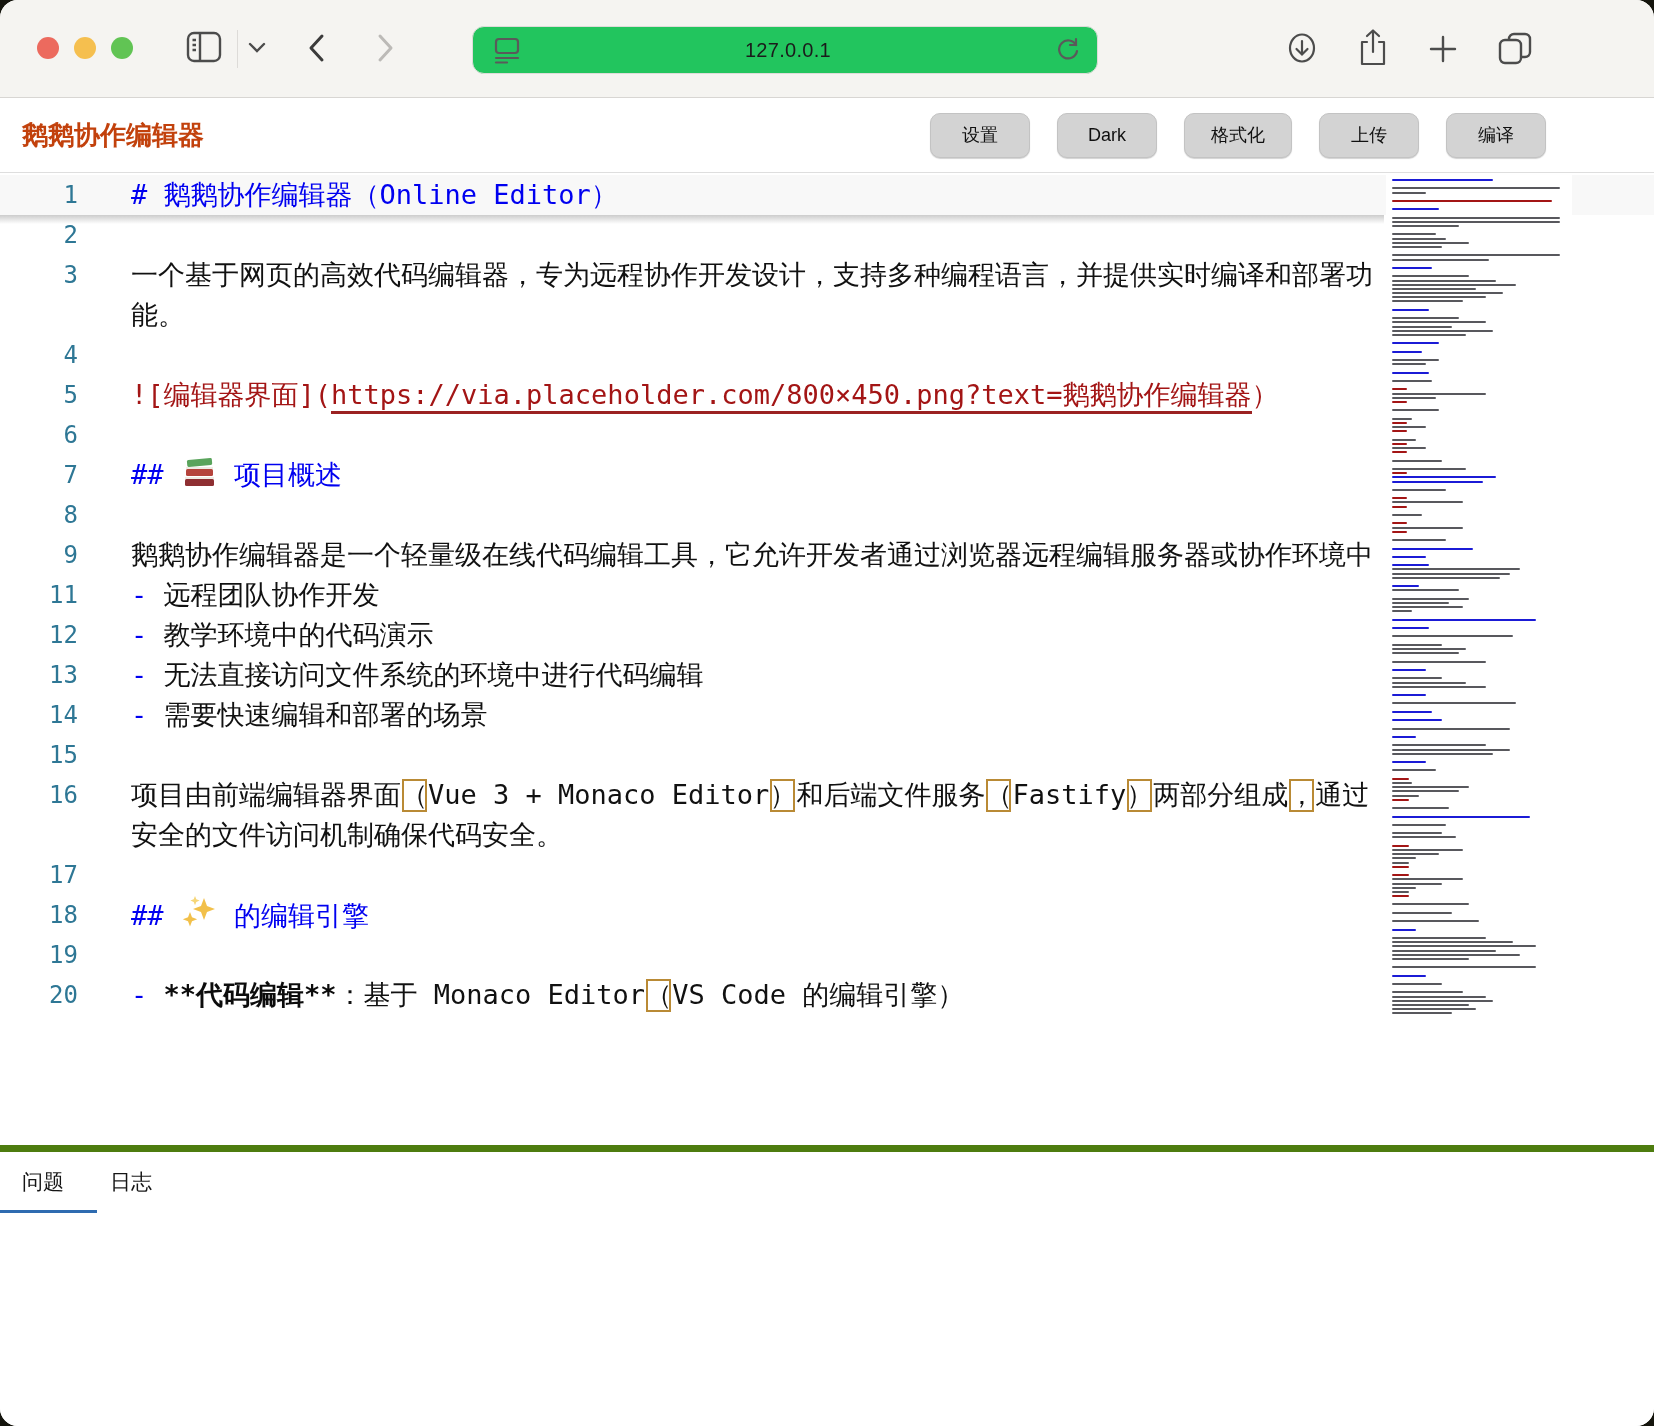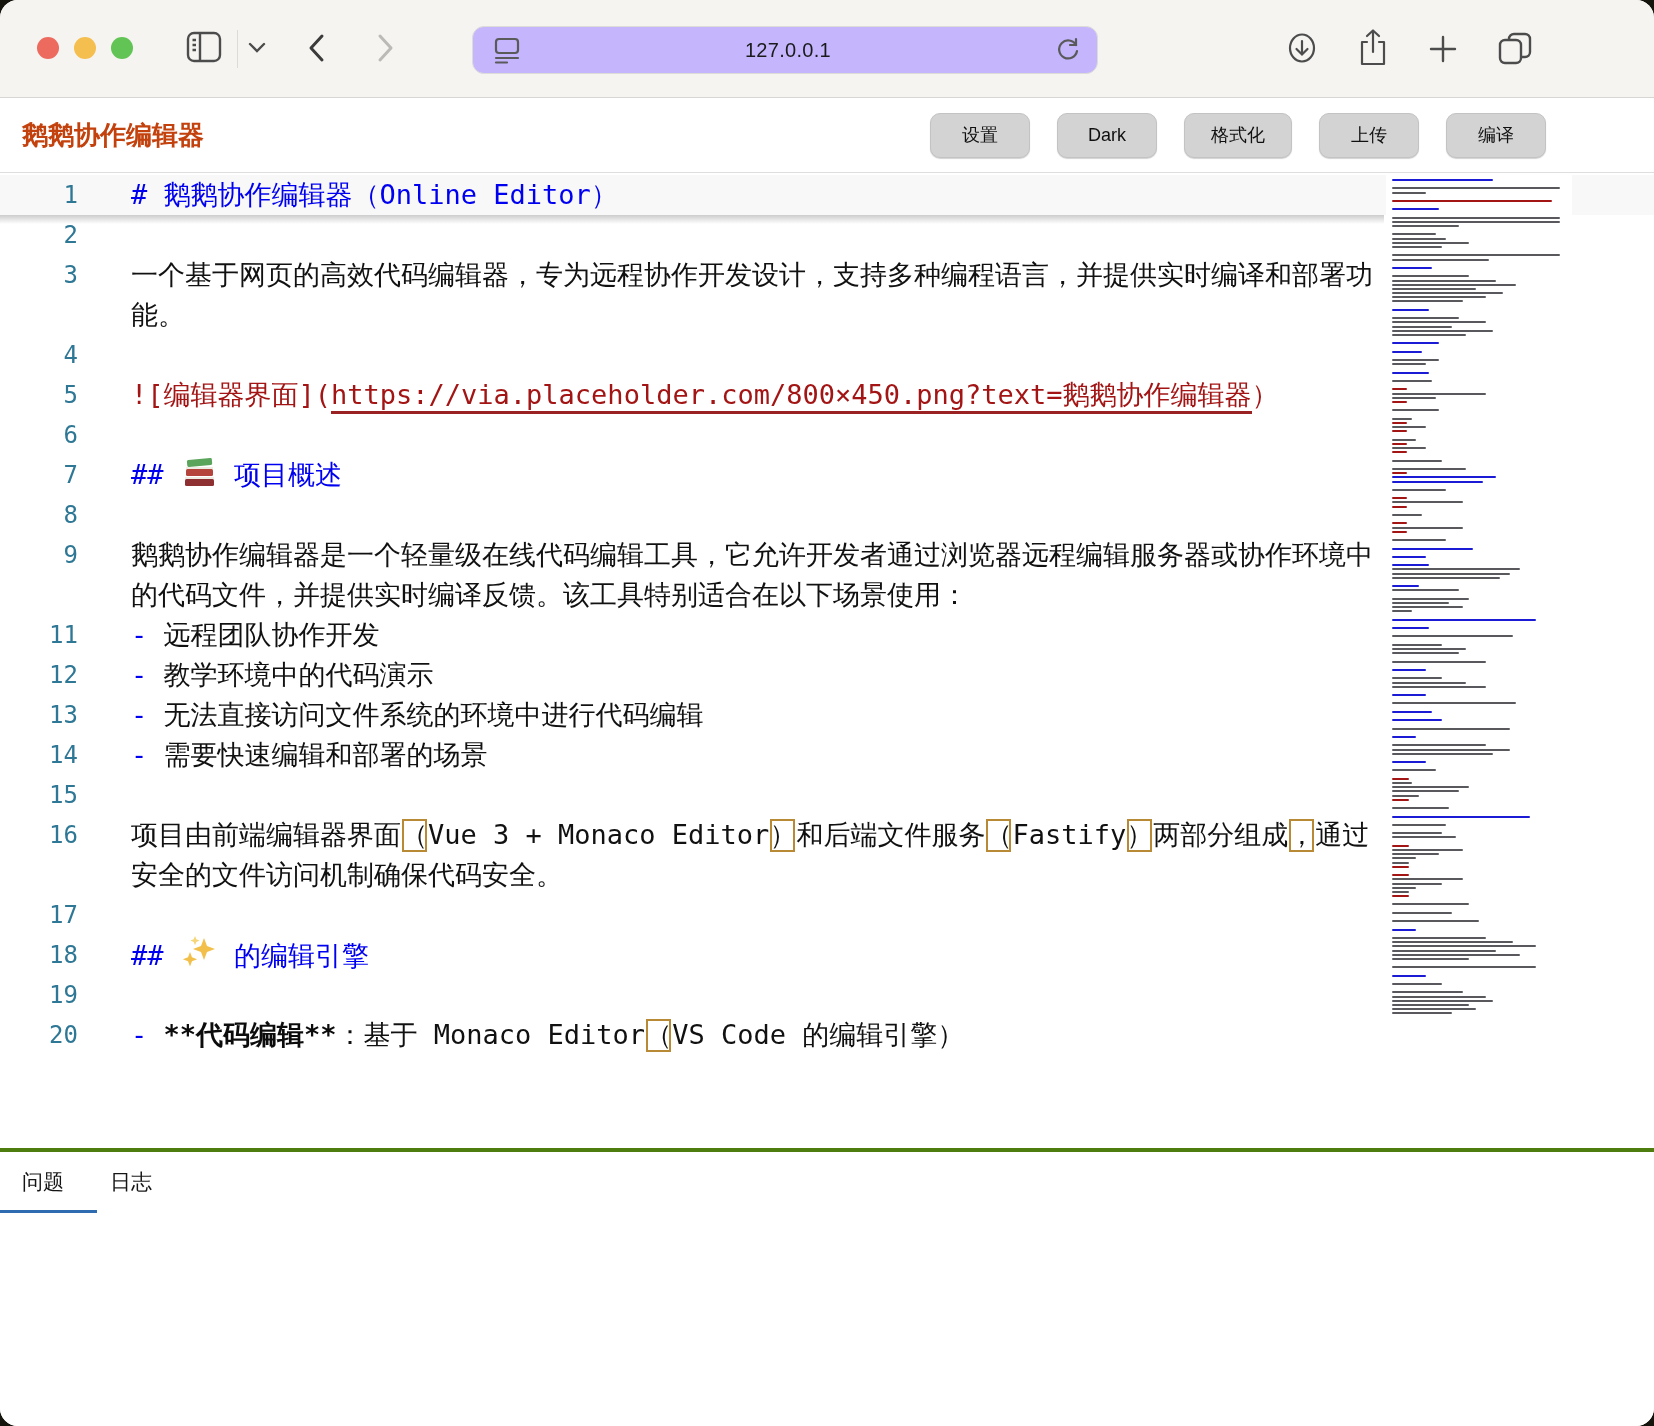--- a/index.html
+++ b/index.html
@@ -9,21 +9,21 @@
           display:flex;flex-direction:column;}
 
   
   .toolbar{height:97px;background:#f5f4f1;border-bottom:1px solid #d8d6d3;position:relative;flex:none;}
   .tl{position:absolute;top:37px;width:22px;height:22px;border-radius:50%;}
   .tl.red{left:37px;background:#ec6a5e;}
   .tl.yellow{left:74px;background:#f5bf4f;}
   .tl.green{left:111px;background:#61c454;}
   .ticon{position:absolute;top:0;display:flex;align-items:center;justify-content:center;}
   .vsep{position:absolute;left:237px;top:30px;width:1px;height:38px;background:#dddbd8;}
-  .urlbar{position:absolute;left:472px;top:26px;width:624px;height:46px;background:#c4b5fd;
+  .urlbar{position:absolute;left:472px;top:26px;width:624px;height:46px;background:#22c55e;
           border:1px solid #dedcd9;border-radius:12px;display:flex;align-items:center;}
   .urltext{flex:1;text-align:center;font-size:20px;color:#1b1b1b;letter-spacing:.3px;}
 
   
   .appbar{height:74px;background:#ffffff;border-bottom:1px solid #dedede;display:flex;
           align-items:center;padding:0 0 0 22px;flex:none;position:relative;}
   .apptitle{font-size:26px;font-weight:700;color:#c2410c;}
   .hbtns{margin-left:auto;display:flex;gap:27px;padding-right:108px;}
   .hbtn{height:45px;min-width:100px;padding:0 26px;background:#d3d3d3;border:1px solid #c3c3c3;
         border-radius:10px;display:flex;align-items:center;justify-content:center;
@@ -52,21 +52,21 @@
   
   .minimap{position:absolute;top:0;left:1386px;width:186px;bottom:0;background:#ffffff;
            padding:6px 12px 0 6px;box-sizing:border-box;}
   .mrow{height:2px;margin-bottom:2.2px;border-radius:1px;}
   .mgap{height:2px;margin-bottom:2.2px;}
   .m-k{background:#3b3b41;opacity:.85;}
   .m-b{background:#1b1bd6;}
   .m-r{background:#a31515;}
 
   
-  .bottom{height:274px;border-top:4px solid #4d7c0f;background:#ffffff;flex:none;position:relative;}
+  .bottom{height:274px;border-top:7px solid #4d7c0f;background:#ffffff;flex:none;position:relative;}
   .tabs{display:flex;gap:46px;padding:16px 0 0 22px;}
   .tab{font-size:21px;color:#151515;cursor:default;}
   .tab-underline{position:absolute;left:0;top:58px;width:97px;height:3px;background:#2e6bb0;}
 
   svg{display:block;}
 </style>
 </head>
 <body>
 
 <div class="screen">
@@ -170,21 +170,20 @@
           <div class="erow"><span class="enum">6</span></div>
           <div class="erow"><span class="enum">7</span><span class="s-blue">## </span><svg class="emoji" width="34" height="30" viewBox="0 0 34 30">
               <rect x="5" y="1" width="25" height="7" rx="1.5" fill="#5aa45c" transform="rotate(-5 17 4)"></rect>
               <rect x="4" y="9" width="27" height="2.5" fill="#efece4"></rect>
               <rect x="4" y="11" width="27" height="7" rx="1.5" fill="#b5443c"></rect>
               <rect x="3" y="19" width="29" height="2.5" fill="#efece4"></rect>
               <rect x="3" y="21" width="29" height="7" rx="1.5" fill="#8e2f32"></rect>
             </svg><span class="s-blue"> 项目概述</span></div>
           <div class="erow"><span class="enum">8</span></div>
           <div class="erow"><span class="enum">9</span><span class="s-text">鹅鹅协作编辑器是一个轻量级在线代码编辑工具，它允许开发者通过浏览器远程编辑服务器或协作环境中</span></div>
-          <div class="erow"><span class="enum"></span><span class="s-text">的代码文件，并提供实时编译反馈。该工具特别适合在以下场景使用：</span></div>
           <div class="erow"><span class="enum">11</span><span class="s-blue">- </span><span class="s-text">远程团队协作开发</span></div>
           <div class="erow"><span class="enum">12</span><span class="s-blue">- </span><span class="s-text">教学环境中的代码演示</span></div>
           <div class="erow"><span class="enum">13</span><span class="s-blue">- </span><span class="s-text">无法直接访问文件系统的环境中进行代码编辑</span></div>
           <div class="erow"><span class="enum">14</span><span class="s-blue">- </span><span class="s-text">需要快速编辑和部署的场景</span></div>
           <div class="erow"><span class="enum">15</span></div>
           <div class="erow"><span class="enum">16</span><span class="s-text">项目由前端编辑器界面</span><span class="s-text s-box">（</span><span class="s-text">Vue 3 + Monaco Editor</span><span class="s-text s-box">）</span><span class="s-text">和后端文件服务</span><span class="s-text s-box">（</span><span class="s-text">Fastify</span><span class="s-text s-box">）</span><span class="s-text">两部分组成</span><span class="s-text s-box">，</span><span class="s-text">通过</span></div>
           <div class="erow"><span class="enum"></span><span class="s-text">安全的文件访问机制确保代码安全。</span></div>
           <div class="erow"><span class="enum">17</span></div>
           <div class="erow"><span class="enum">18</span><span class="s-blue">## </span><svg class="emoji" width="34" height="34" viewBox="0 0 34 34">
               <path d="M22 3 l3 8 8 3 -8 3 -3 8 -3-8 -8-3 8-3 Z" fill="#f2c04a"></path>

